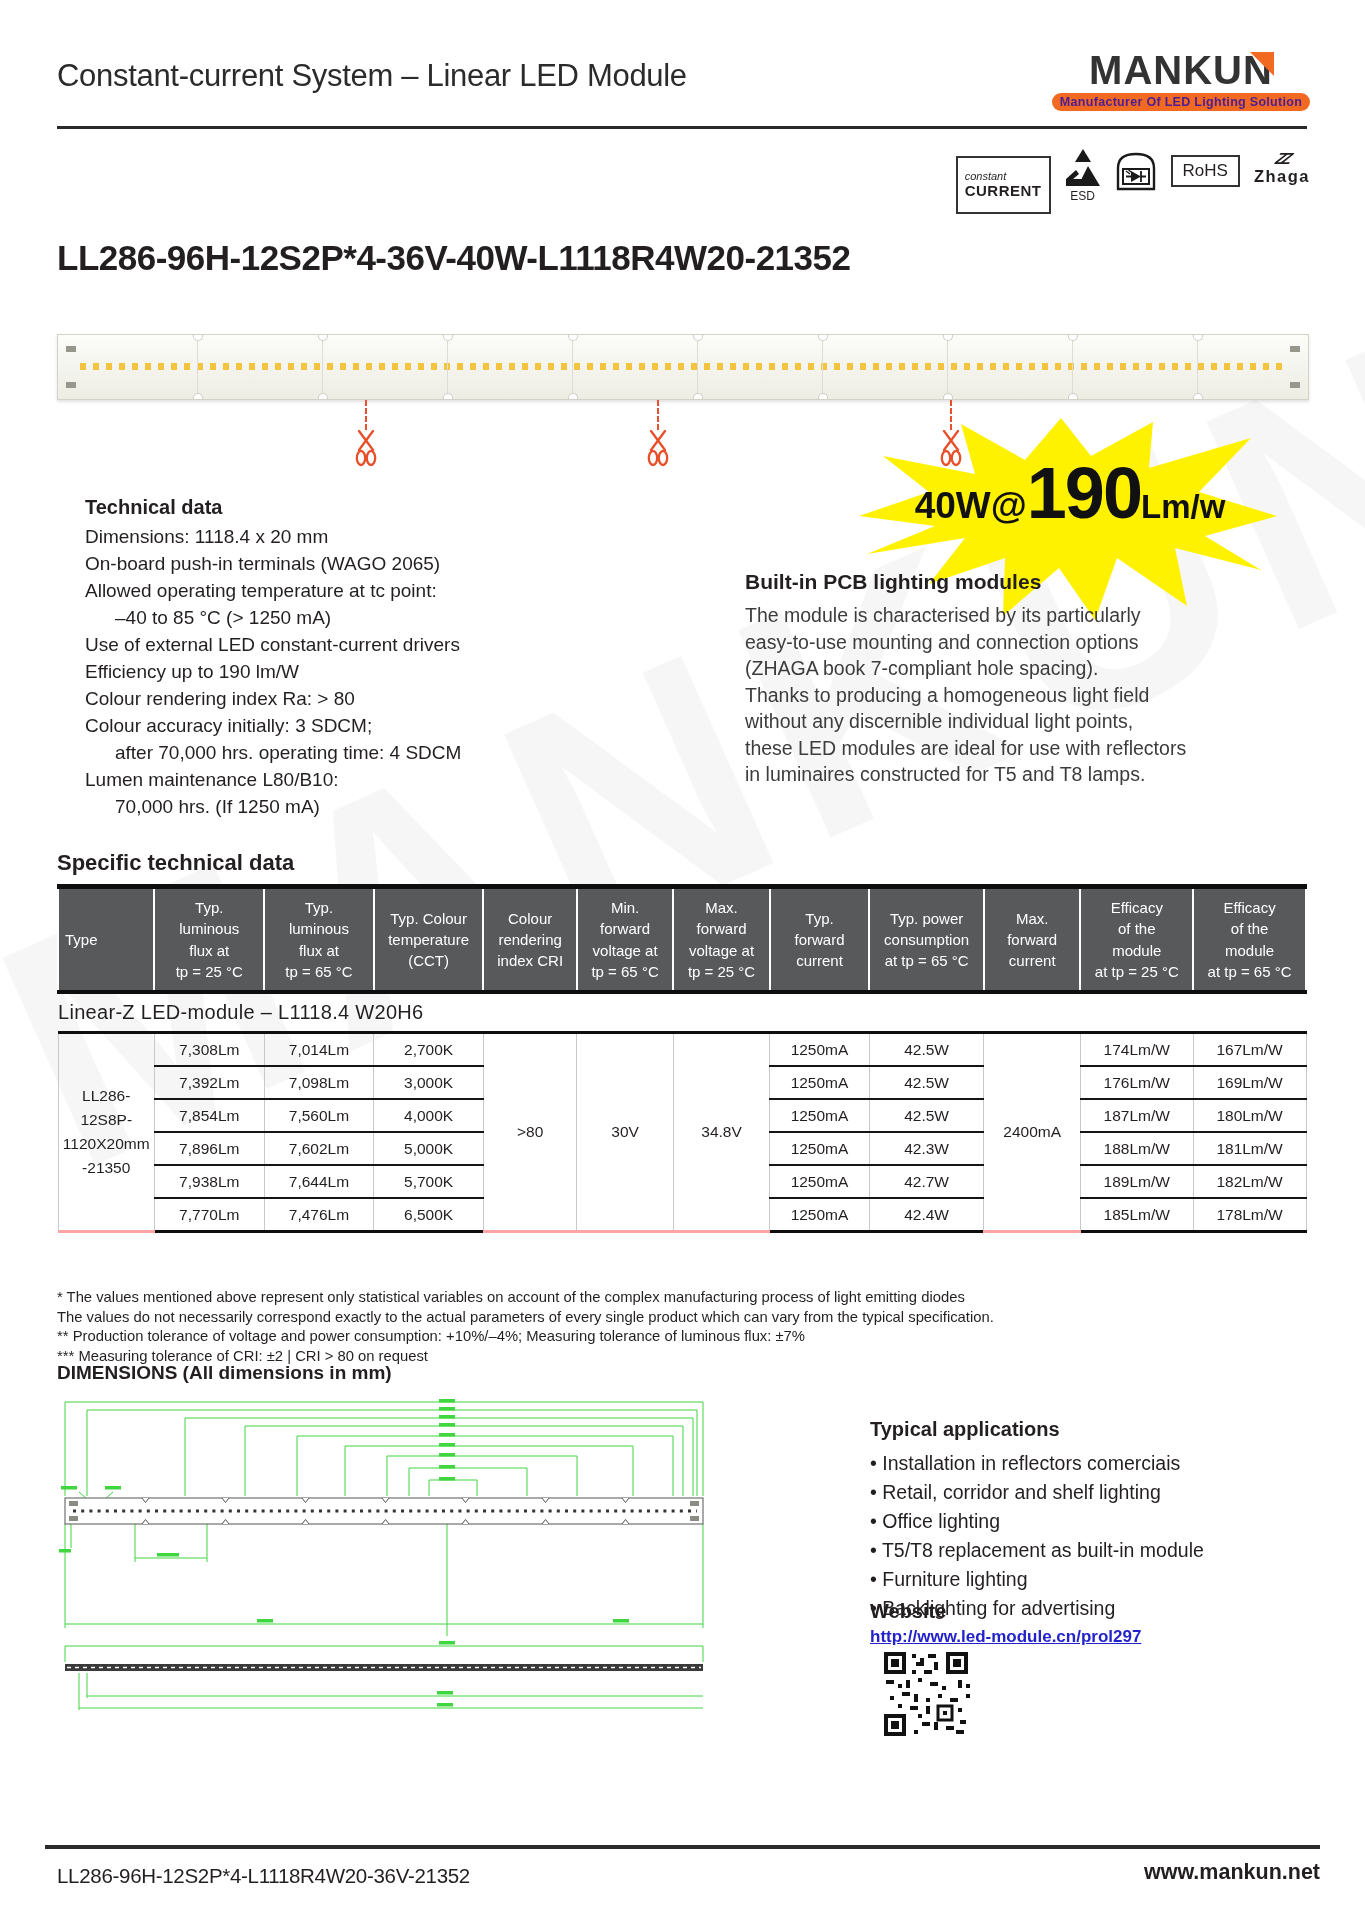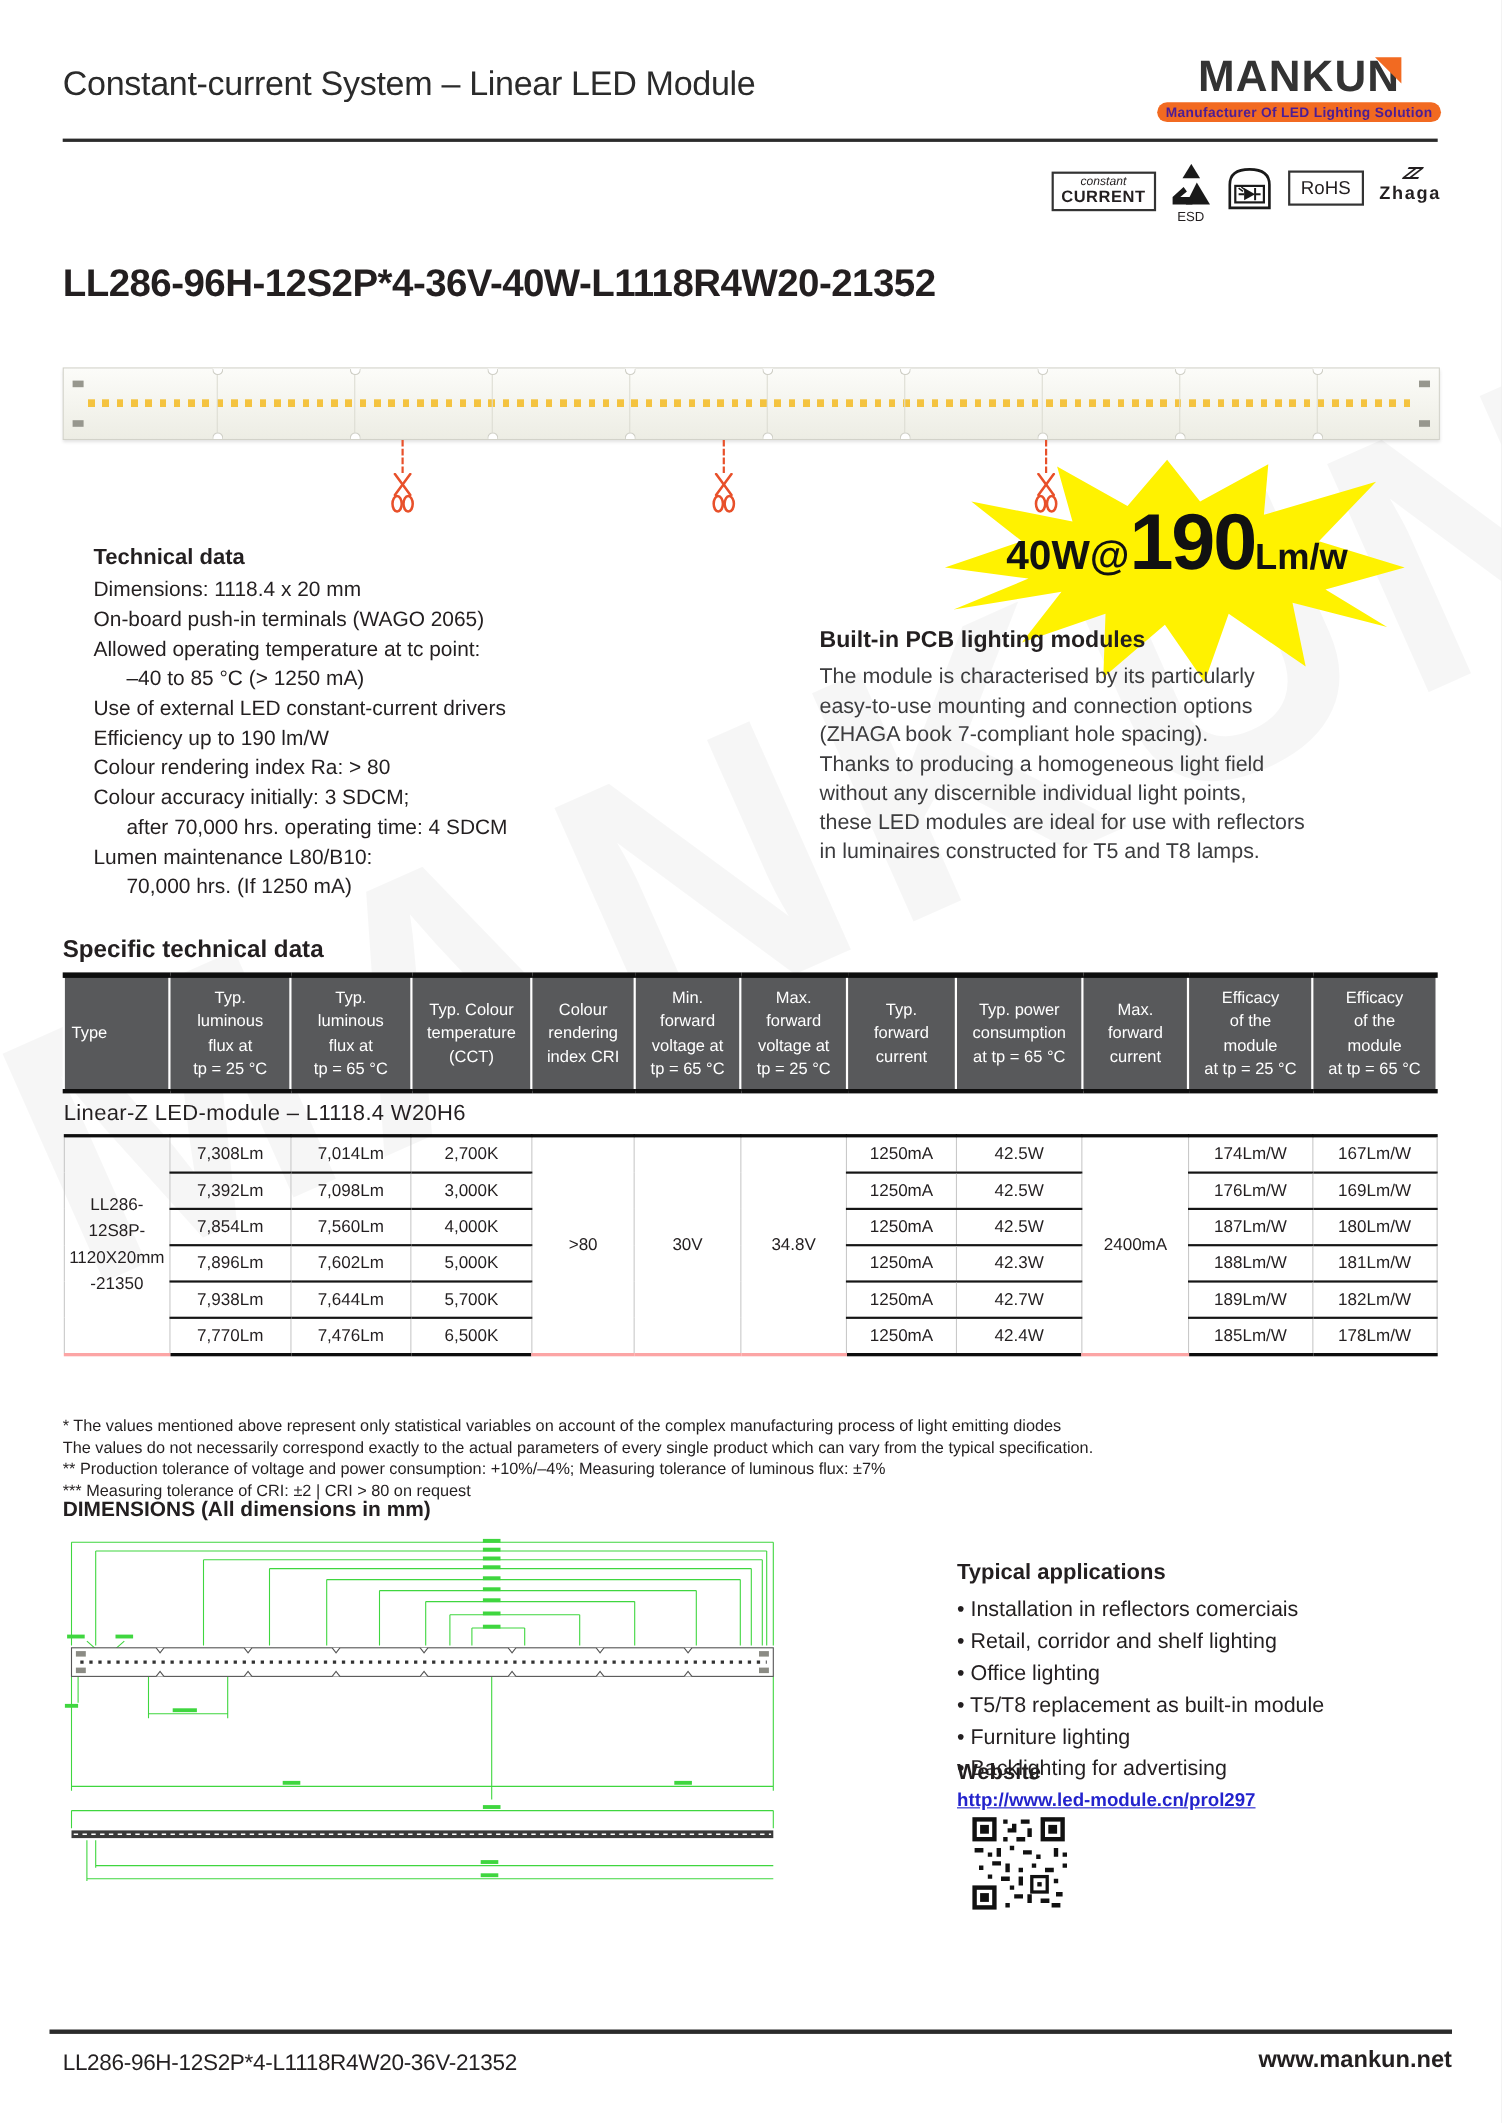--- a/index.html
+++ b/index.html
@@ -18,21 +18,21 @@
              letter-spacing:1px;line-height:1;}
   .logo-tri{position:absolute;right:-1px;top:2px;width:0;height:0;
             border-left:24px solid transparent;border-top:24px solid #F26A21;}
   .logo-pill{margin-top:3px;background:#F26A21;color:#4c1d95;font-size:12.5px;font-weight:700;
              border-radius:10px;padding:2px 6px;letter-spacing:0.3px;}
   .rule-top{left:57px;top:126px;width:1250px;height:3px;background:#2b2b2b;}
 
   
   .badges{left:940px;top:146px;width:370px;display:flex;justify-content:flex-end;
           align-items:flex-start;gap:14px;}
-  .badge-current{border:2px solid #333;text-align:center;padding:2px 7px;margin-top:10px;}
+  .badge-current{border:2px solid #333;text-align:left;padding:13px 7px;margin-top:10px;}
   .badge-current .l1{font-size:11px;font-style:italic;line-height:1.05;}
   .badge-current .l2{font-size:15px;font-weight:700;line-height:1.1;letter-spacing:0.5px;}
   .badge-esd{text-align:center;margin-top:3px;}
   .badge-esd .lbl{font-size:12px;margin-top:-2px;}
   .badge-diode{margin-top:5px;}
   .badge-rohs{border:2px solid #333;font-size:17px;padding:4px 10px;margin-top:9px;}
   .badge-zhaga{text-align:center;margin-top:4px;}
   .zz{font-style:italic;font-weight:900;font-size:16px;letter-spacing:-4px;display:inline-block;
       transform:skewX(-18deg);line-height:0.9;}
   .zhaga-txt{font-size:16.5px;font-weight:600;letter-spacing:1.5px;line-height:1;}

